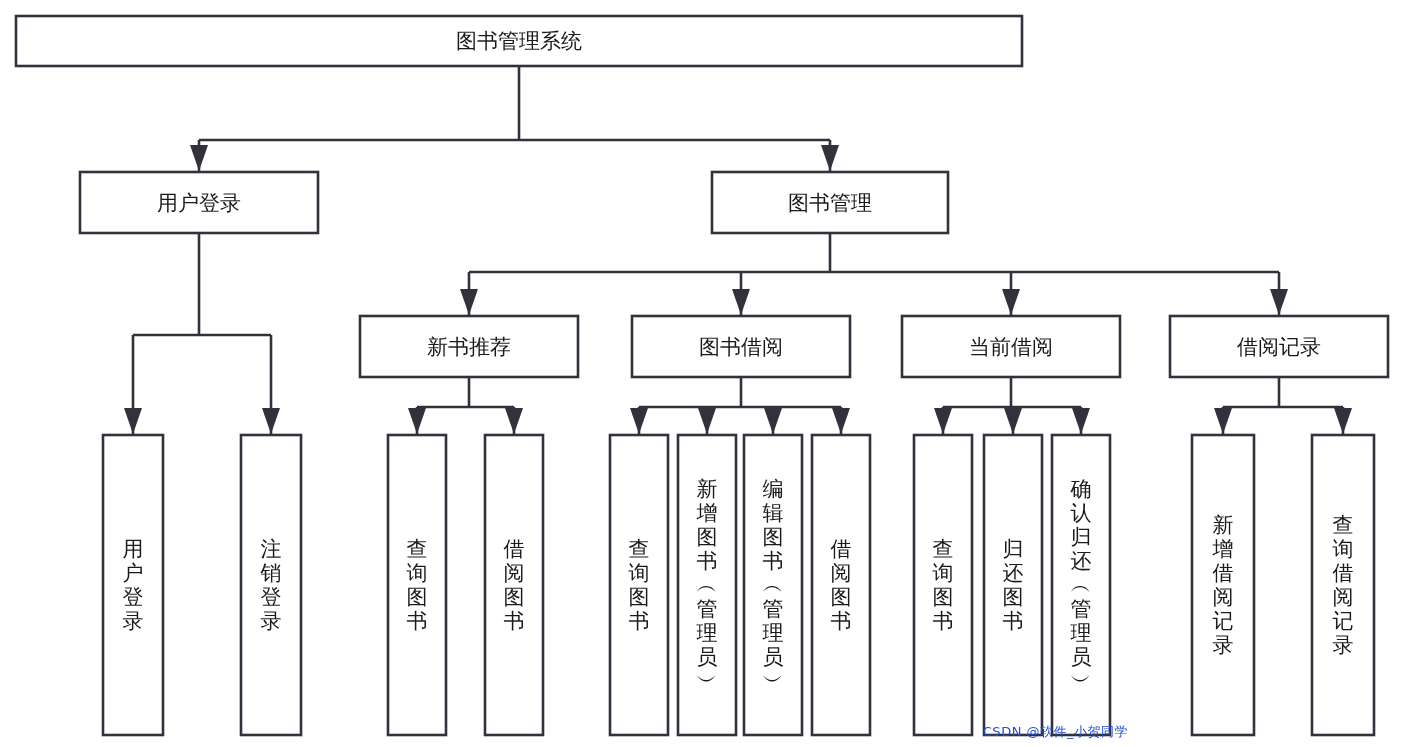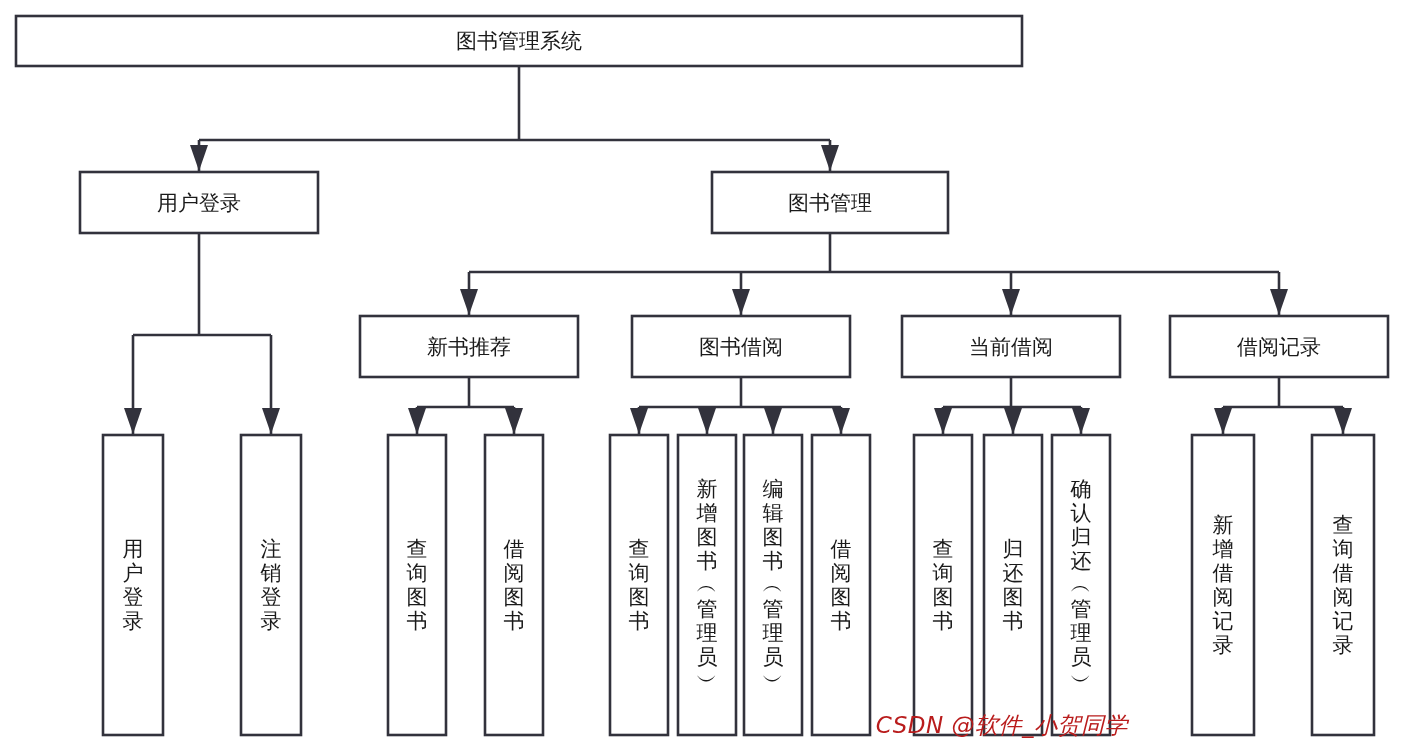--- a/index.html
+++ b/index.html
@@ -53,26 +53,25 @@
   }
   .arrow-head {
     fill: #32323c;
     stroke: none;
   }
   .watermark {
     position: absolute;
     right: 14px;
     bottom: 6px;
     font-family: "DejaVu Sans", "Liberation Sans", sans-serif;
-    font-size: 23px;
-    color: #b91c1c;
+    font-size: 13px;
+    color: #1d4ed8;
     white-space: nowrap;
     letter-spacing: 0.5px;
     user-select: none;
-    font-style: italic;
   }
 </style>
 </head>
 <body>
 
 <div id="diagram-root">
   <svg id="diagram" viewBox="0 0 1405 747">
     <g id="connectors-layer">
         <path d="M 519 66 L 519 140" class="connector"></path>
         <path d="M 199 140 L 830 140" class="connector"></path>

